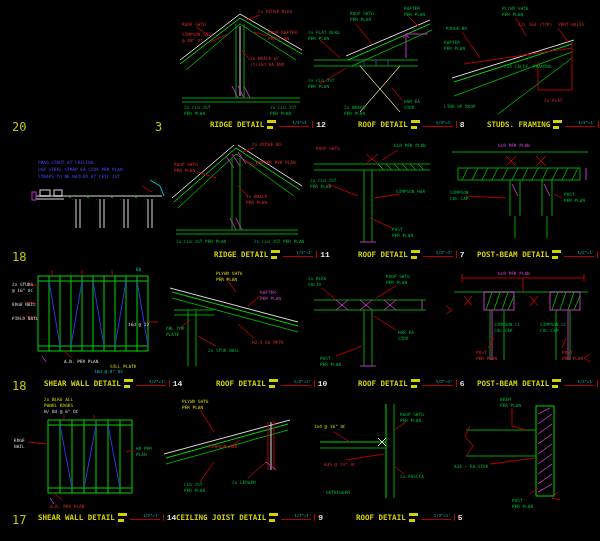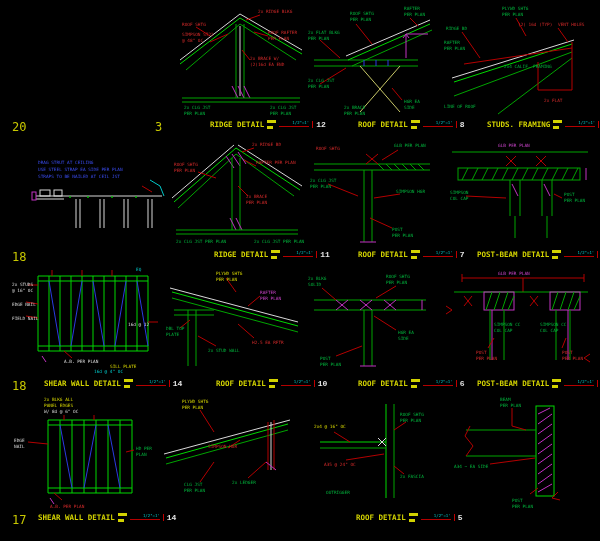--- a/index.html
+++ b/index.html
@@ -604,20 +604,32 @@
     <span class="scaleicon">
         <i class="b1"></i>
         <i class="b2"></i>
       </span>
     <span class="sline">
         <em class="stxt">1/2"=1'</em>
       </span>
     <span class="tick"></span>
     <span class="num">14</span>
   </div>
+  <div class="titlebar" style="left:176px;top:512px">
+    <span class="ttl">CEILING JOIST DETAIL</span>
+    <span class="scaleicon">
+        <i class="b1"></i>
+        <i class="b2"></i>
+      </span>
+    <span class="sline">
+        <em class="stxt">1/2"=1'</em>
+      </span>
+    <span class="tick"></span>
+    <span class="num">9</span>
+  </div>
   <div class="titlebar" style="left:356px;top:512px">
     <span class="ttl">ROOF DETAIL</span>
     <span class="scaleicon">
         <i class="b1"></i>
         <i class="b2"></i>
       </span>
     <span class="sline">
         <em class="stxt">1/2"=1'</em>
       </span>
     <span class="tick"></span>

